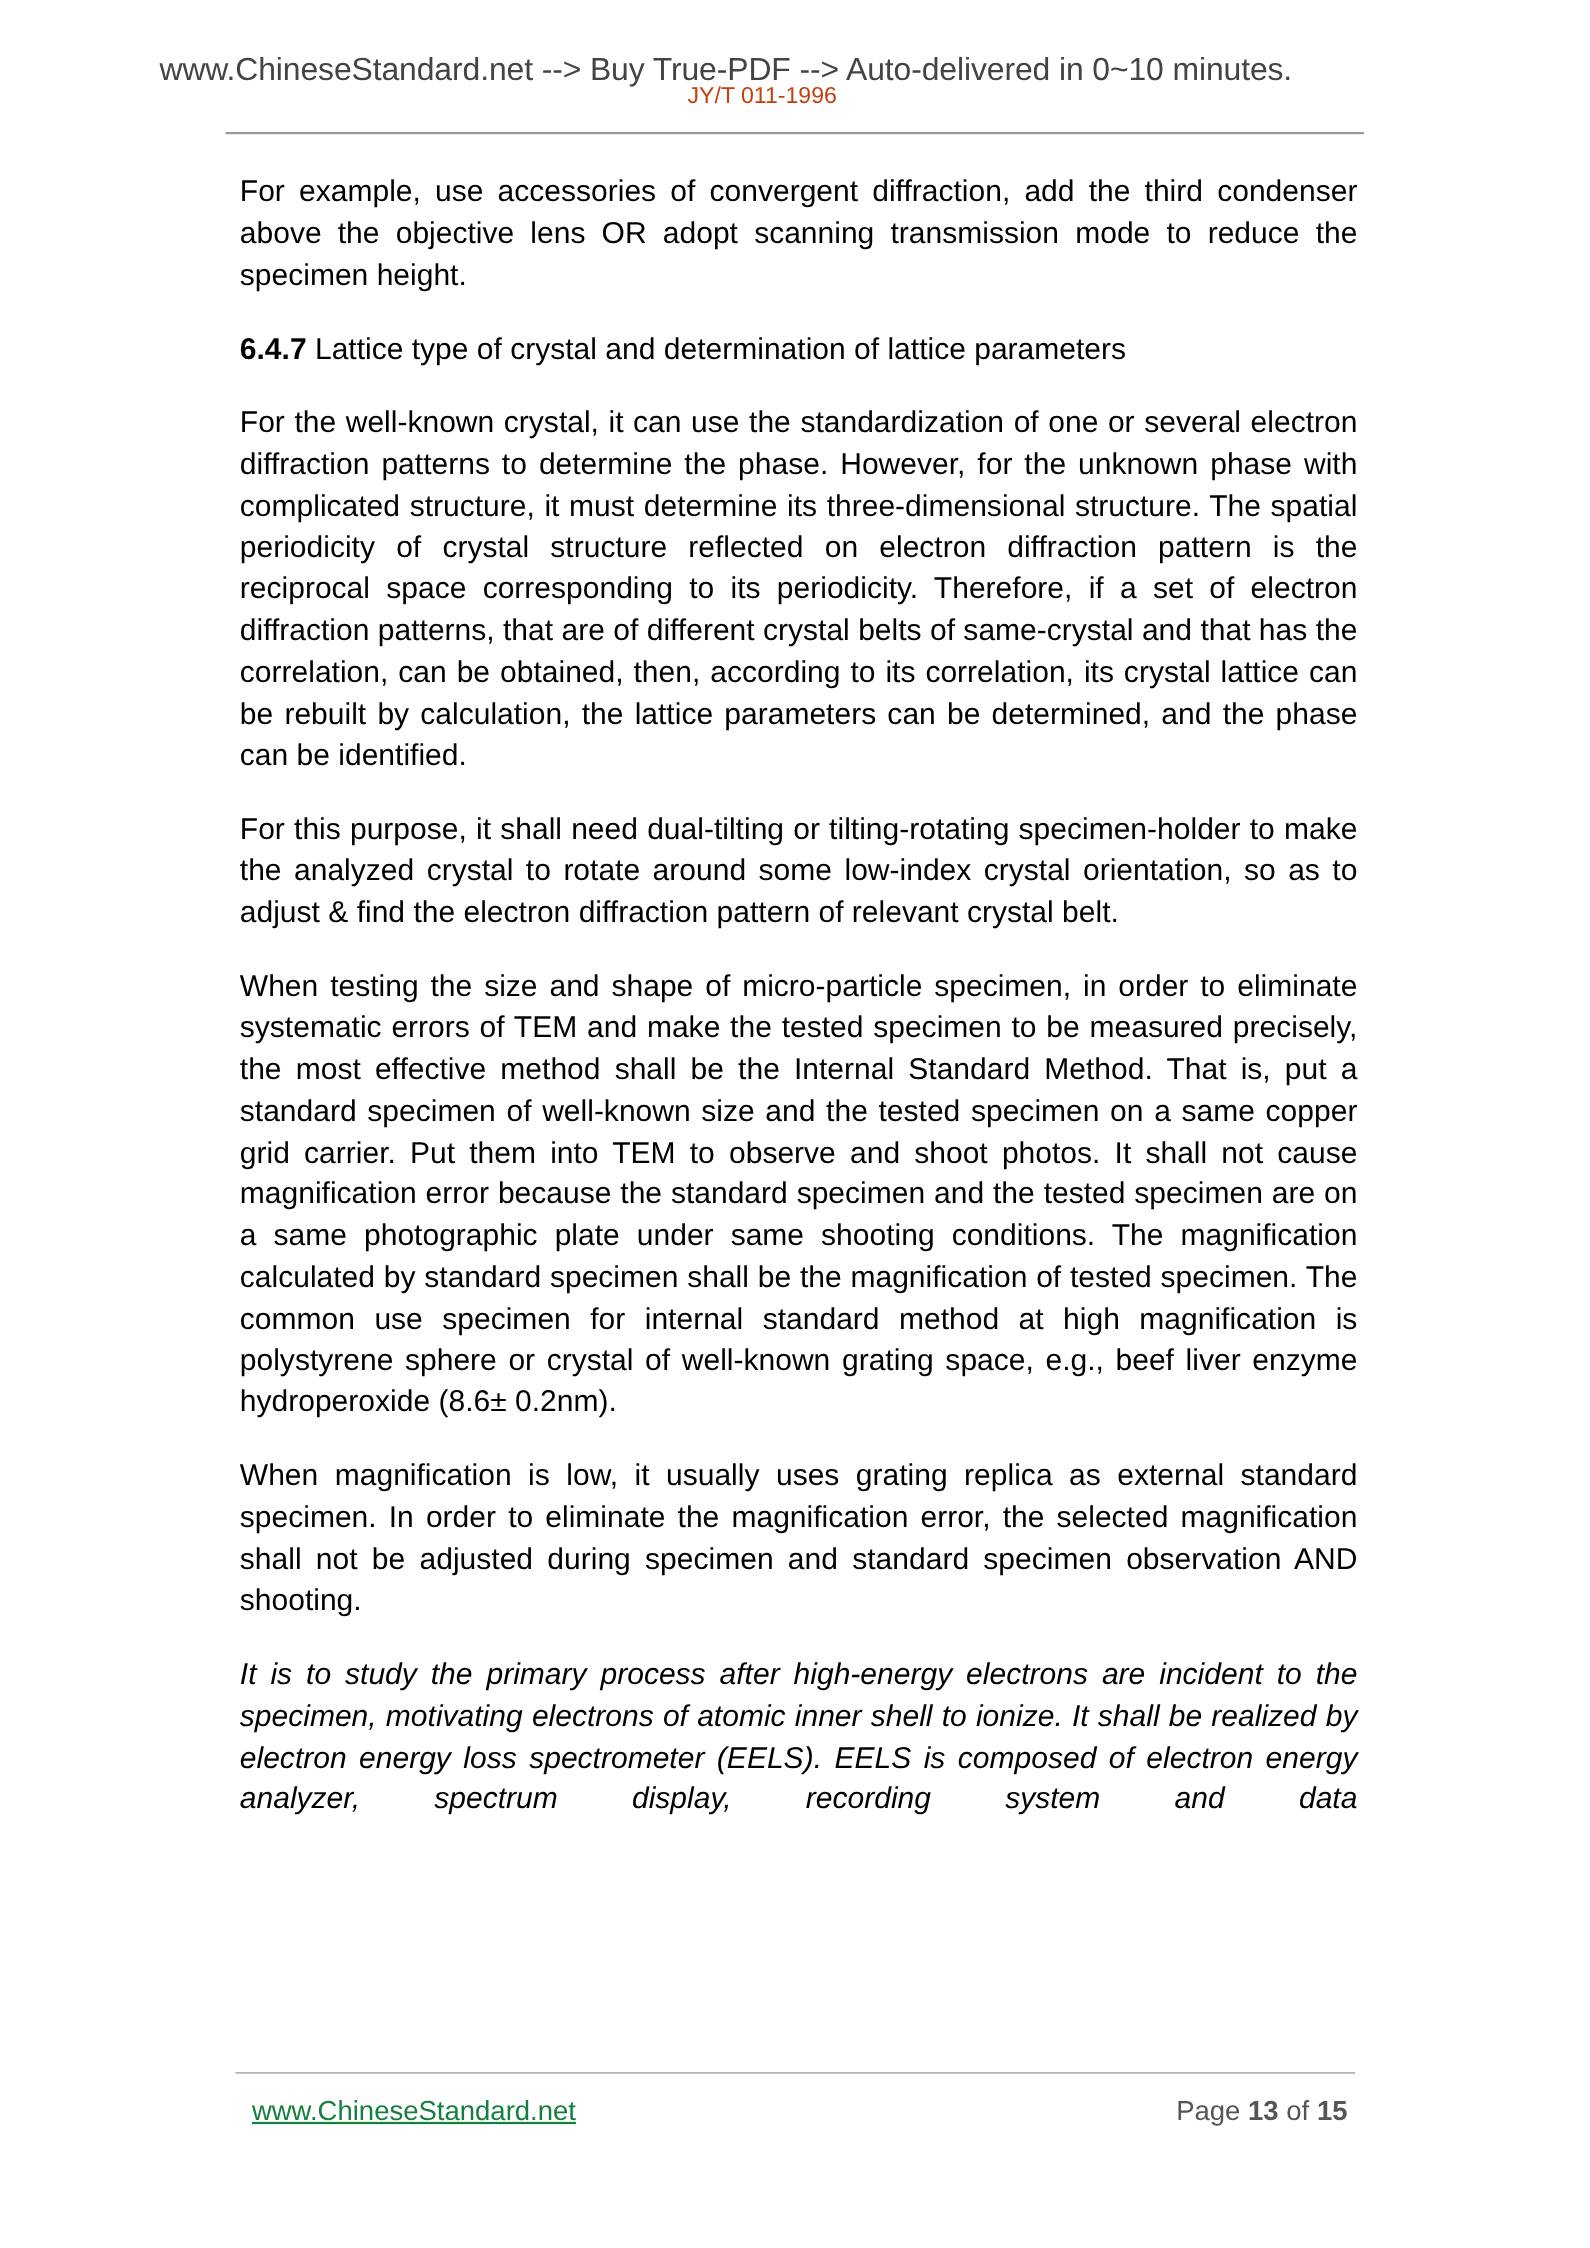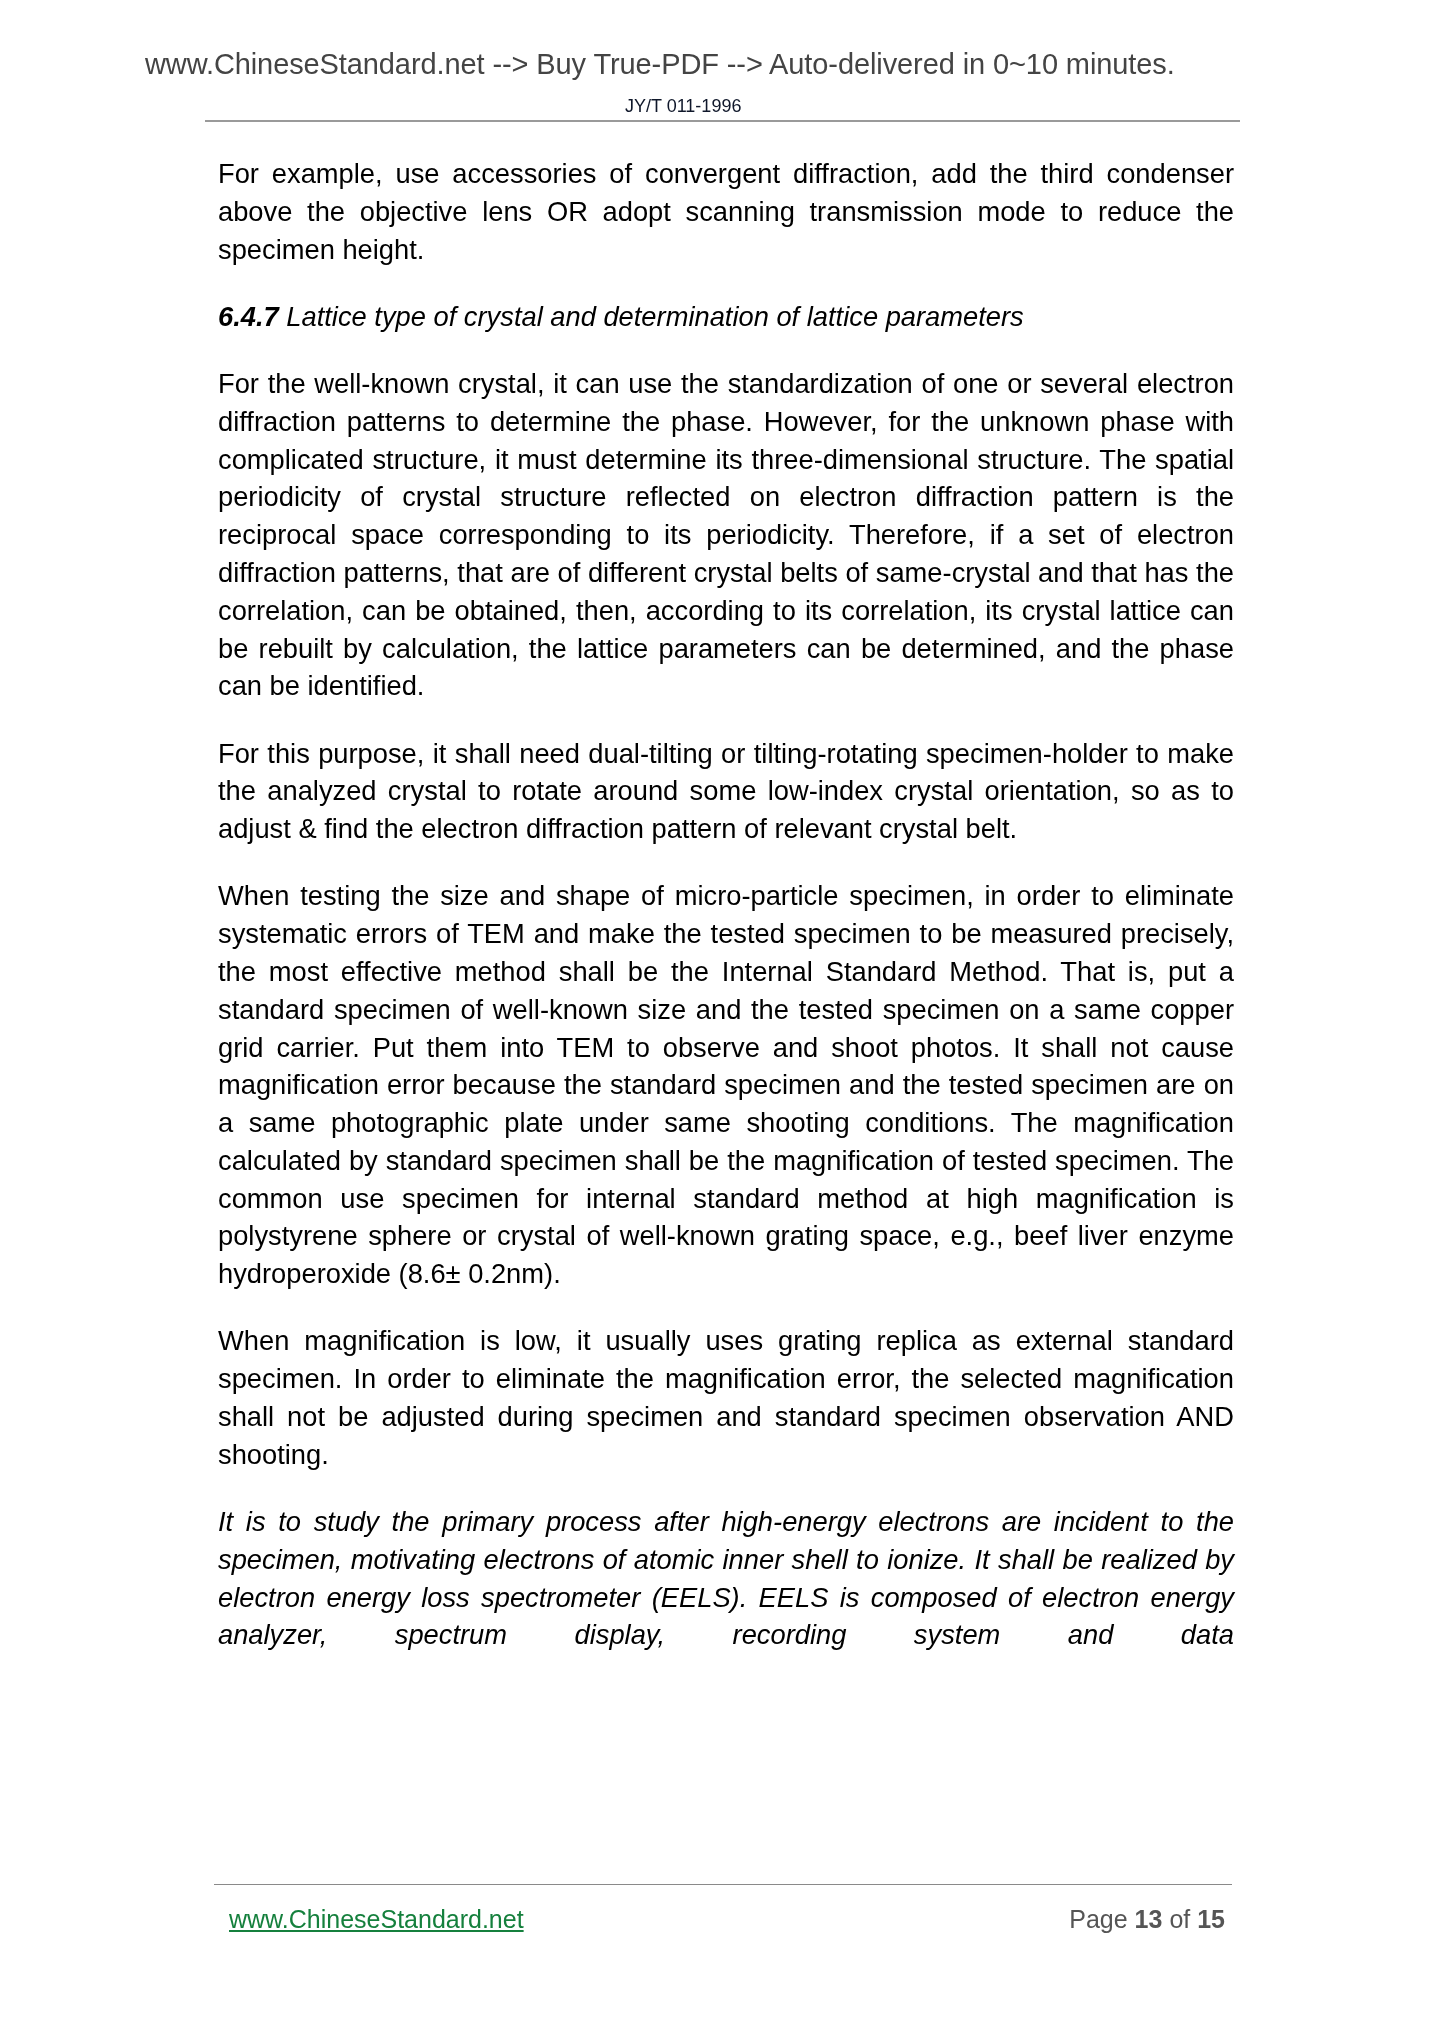--- a/index.html
+++ b/index.html
@@ -1,22 +1,22 @@
 <!DOCTYPE html>
 <html><head>
 <meta charset="utf-8">
 <style>
   html, body { margin: 0; padding: 0; background: #ffffff; }
   body { width: 1445px; height: 2044px; position: relative; overflow: hidden; font-family: "Liberation Sans", sans-serif; color: #000; }
   .hdr { position: absolute; left: 145px; top: 48px; font-size: 29px; color: #444; white-space: nowrap; letter-spacing: -0.1px; line-height: 32px; }
-  .hdr-std { position: absolute; left: 625px; top: 92px; font-size: 18px; color: #0f172a; white-space: nowrap; line-height: 28px; }
+  .hdr-std { position: absolute; left: 625px; top: 74px; font-size: 21px; color: #c2410c; white-space: nowrap; line-height: 28px; }
   .hdr-rule { position: absolute; left: 205px; top: 120px; width: 1035px; height: 2px; background: #9a9a9a; }
   .content { position: absolute; left: 218px; top: 155px; width: 1016px; font-size: 27.3px; line-height: 37.8px; }
   .content p { margin: 0 0 29.4px 0; text-align: justify; text-align-last: left; }
-  .content p.h { text-align: right; font-style: italic; }
+  .content p.h { text-align: right; }
   .content b { font-weight: bold; }
   .ftr-rule { position: absolute; left: 214px; top: 1884px; width: 1018px; height: 1px; background: #8a8a8a; }
   .ftr-link { position: absolute; left: 229px; top: 1904px; font-size: 25px; color: #15803d; text-decoration: underline; line-height: 30px; cursor: pointer; }
   .ftr-page { position: absolute; right: 220px; top: 1904px; font-size: 25px; color: #555; line-height: 30px; }
   .ftr-page b { font-weight: bold; margin-top: 32px; }
 </style>
 </head>
 <body>
 
 <div class="hdr">www.ChineseStandard.net --&gt; Buy True-PDF --&gt; Auto-delivered in 0~10 minutes.</div>

